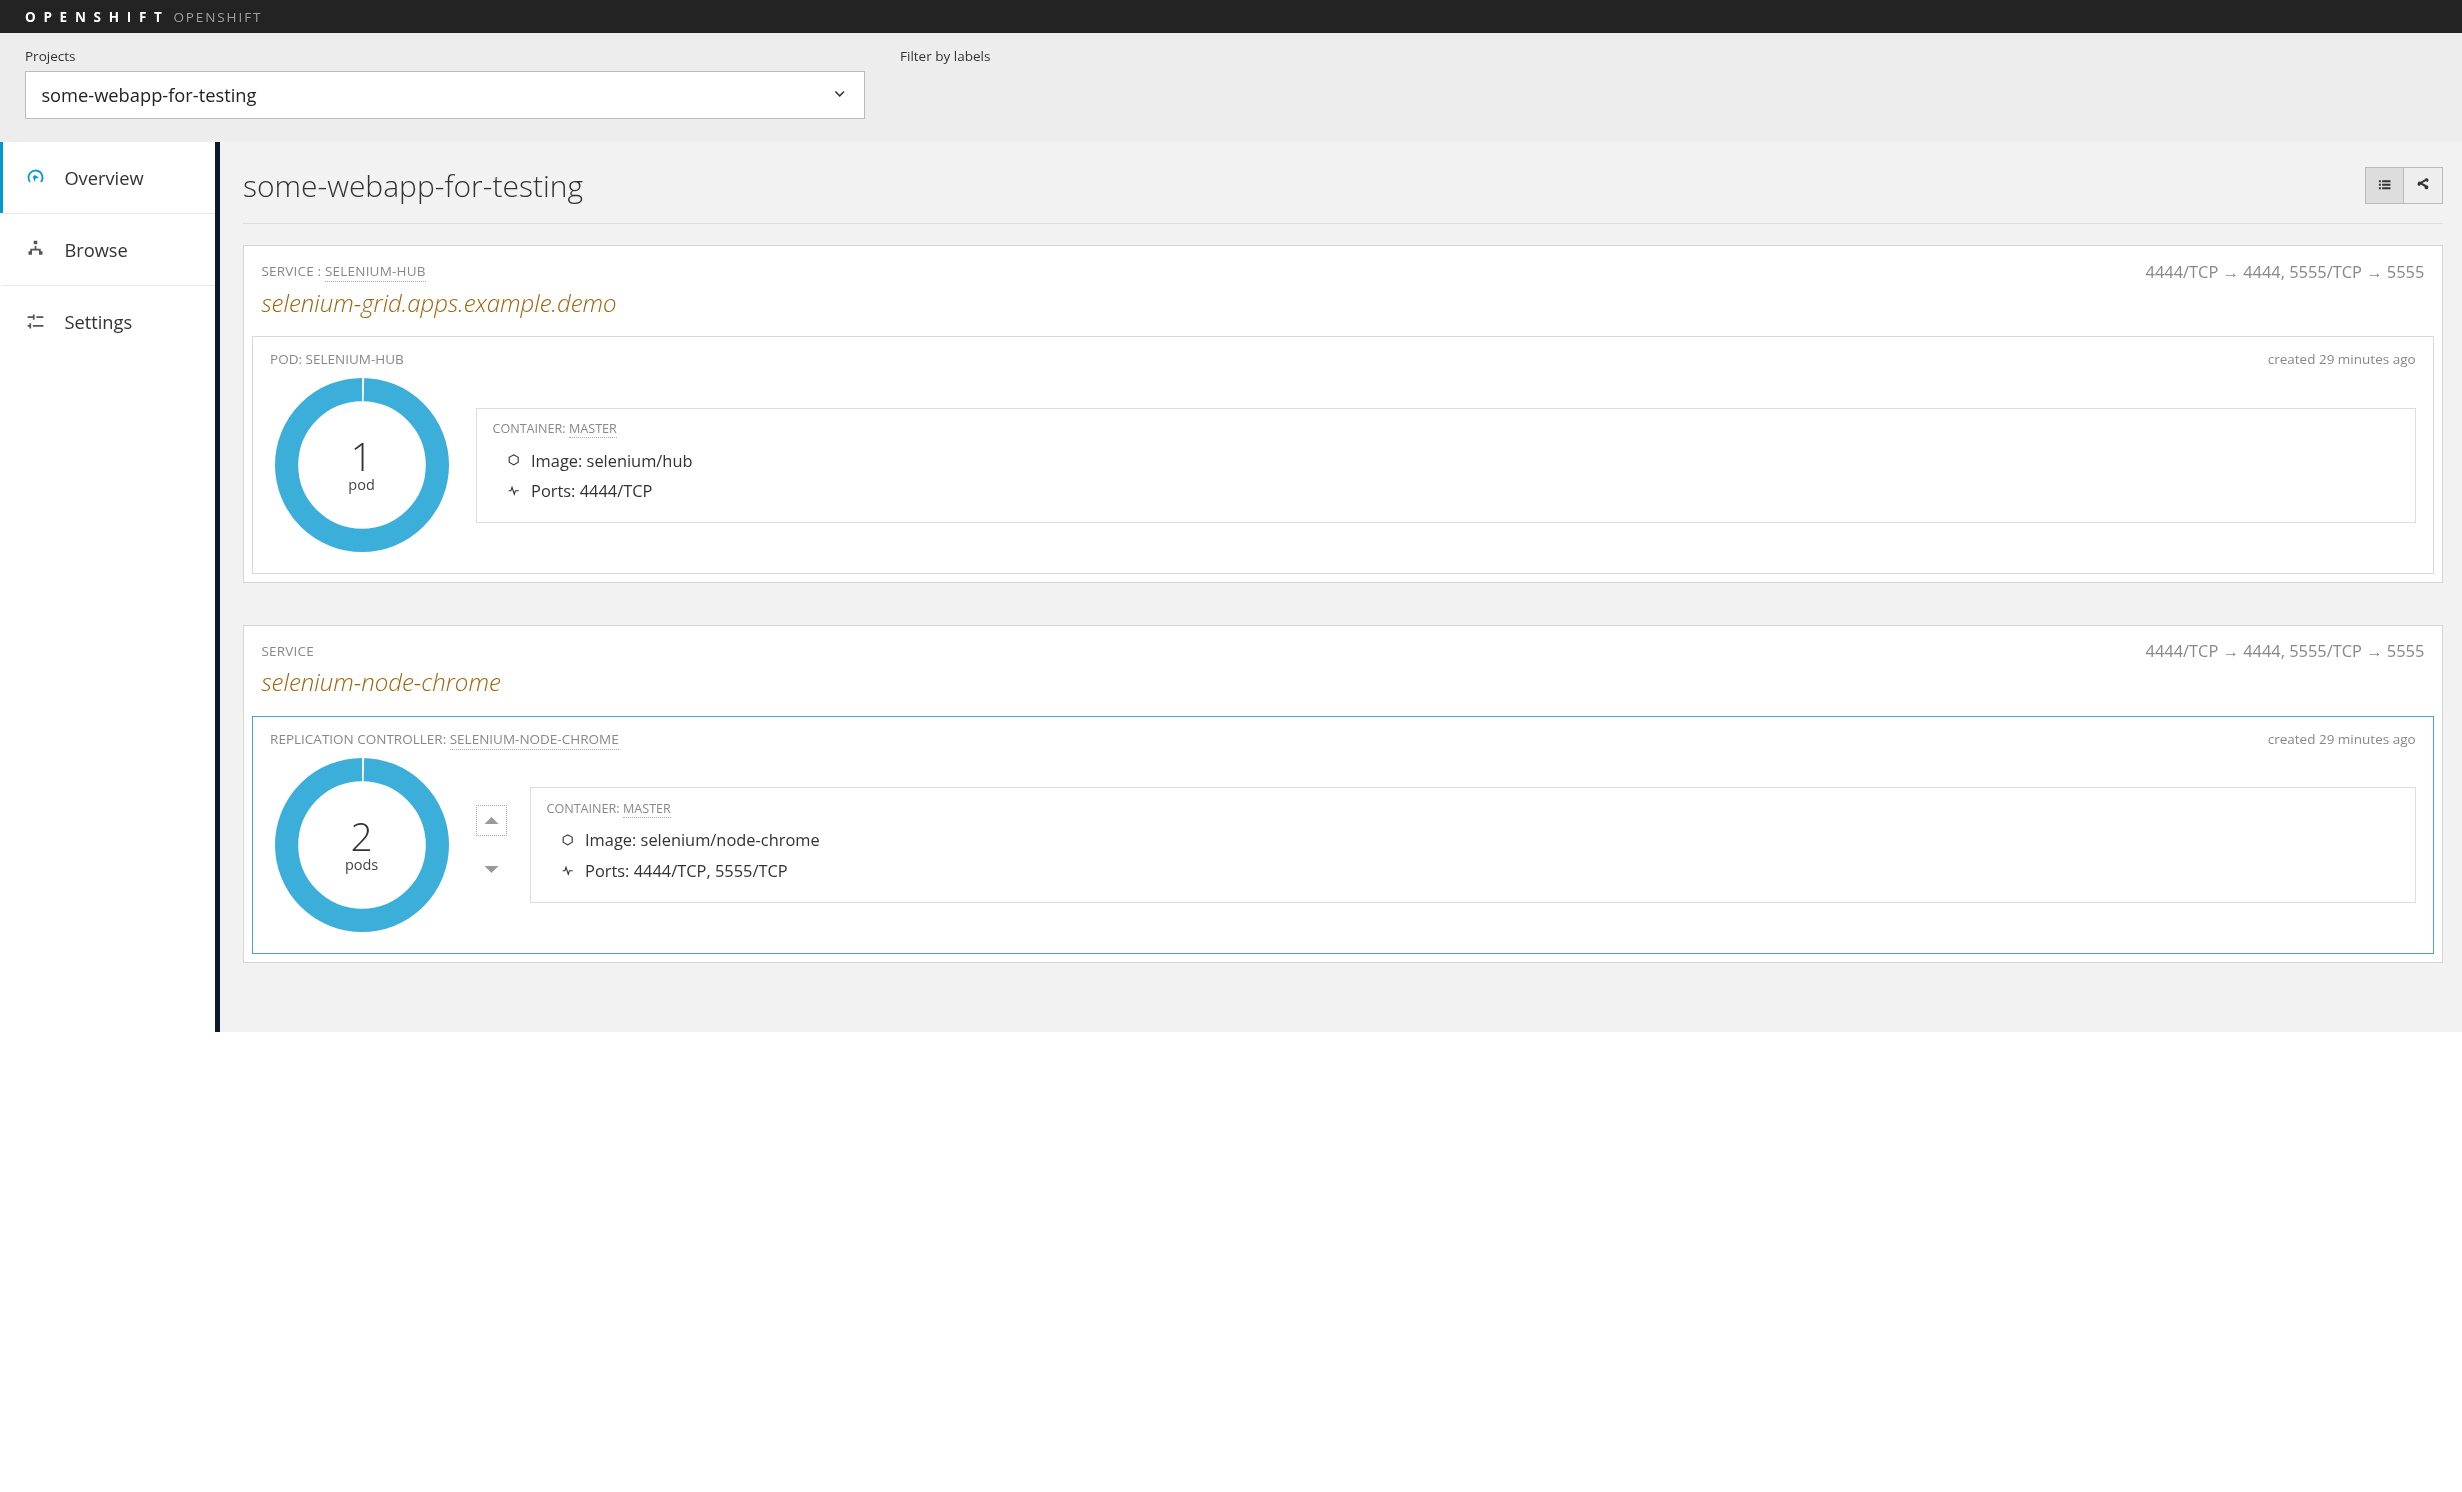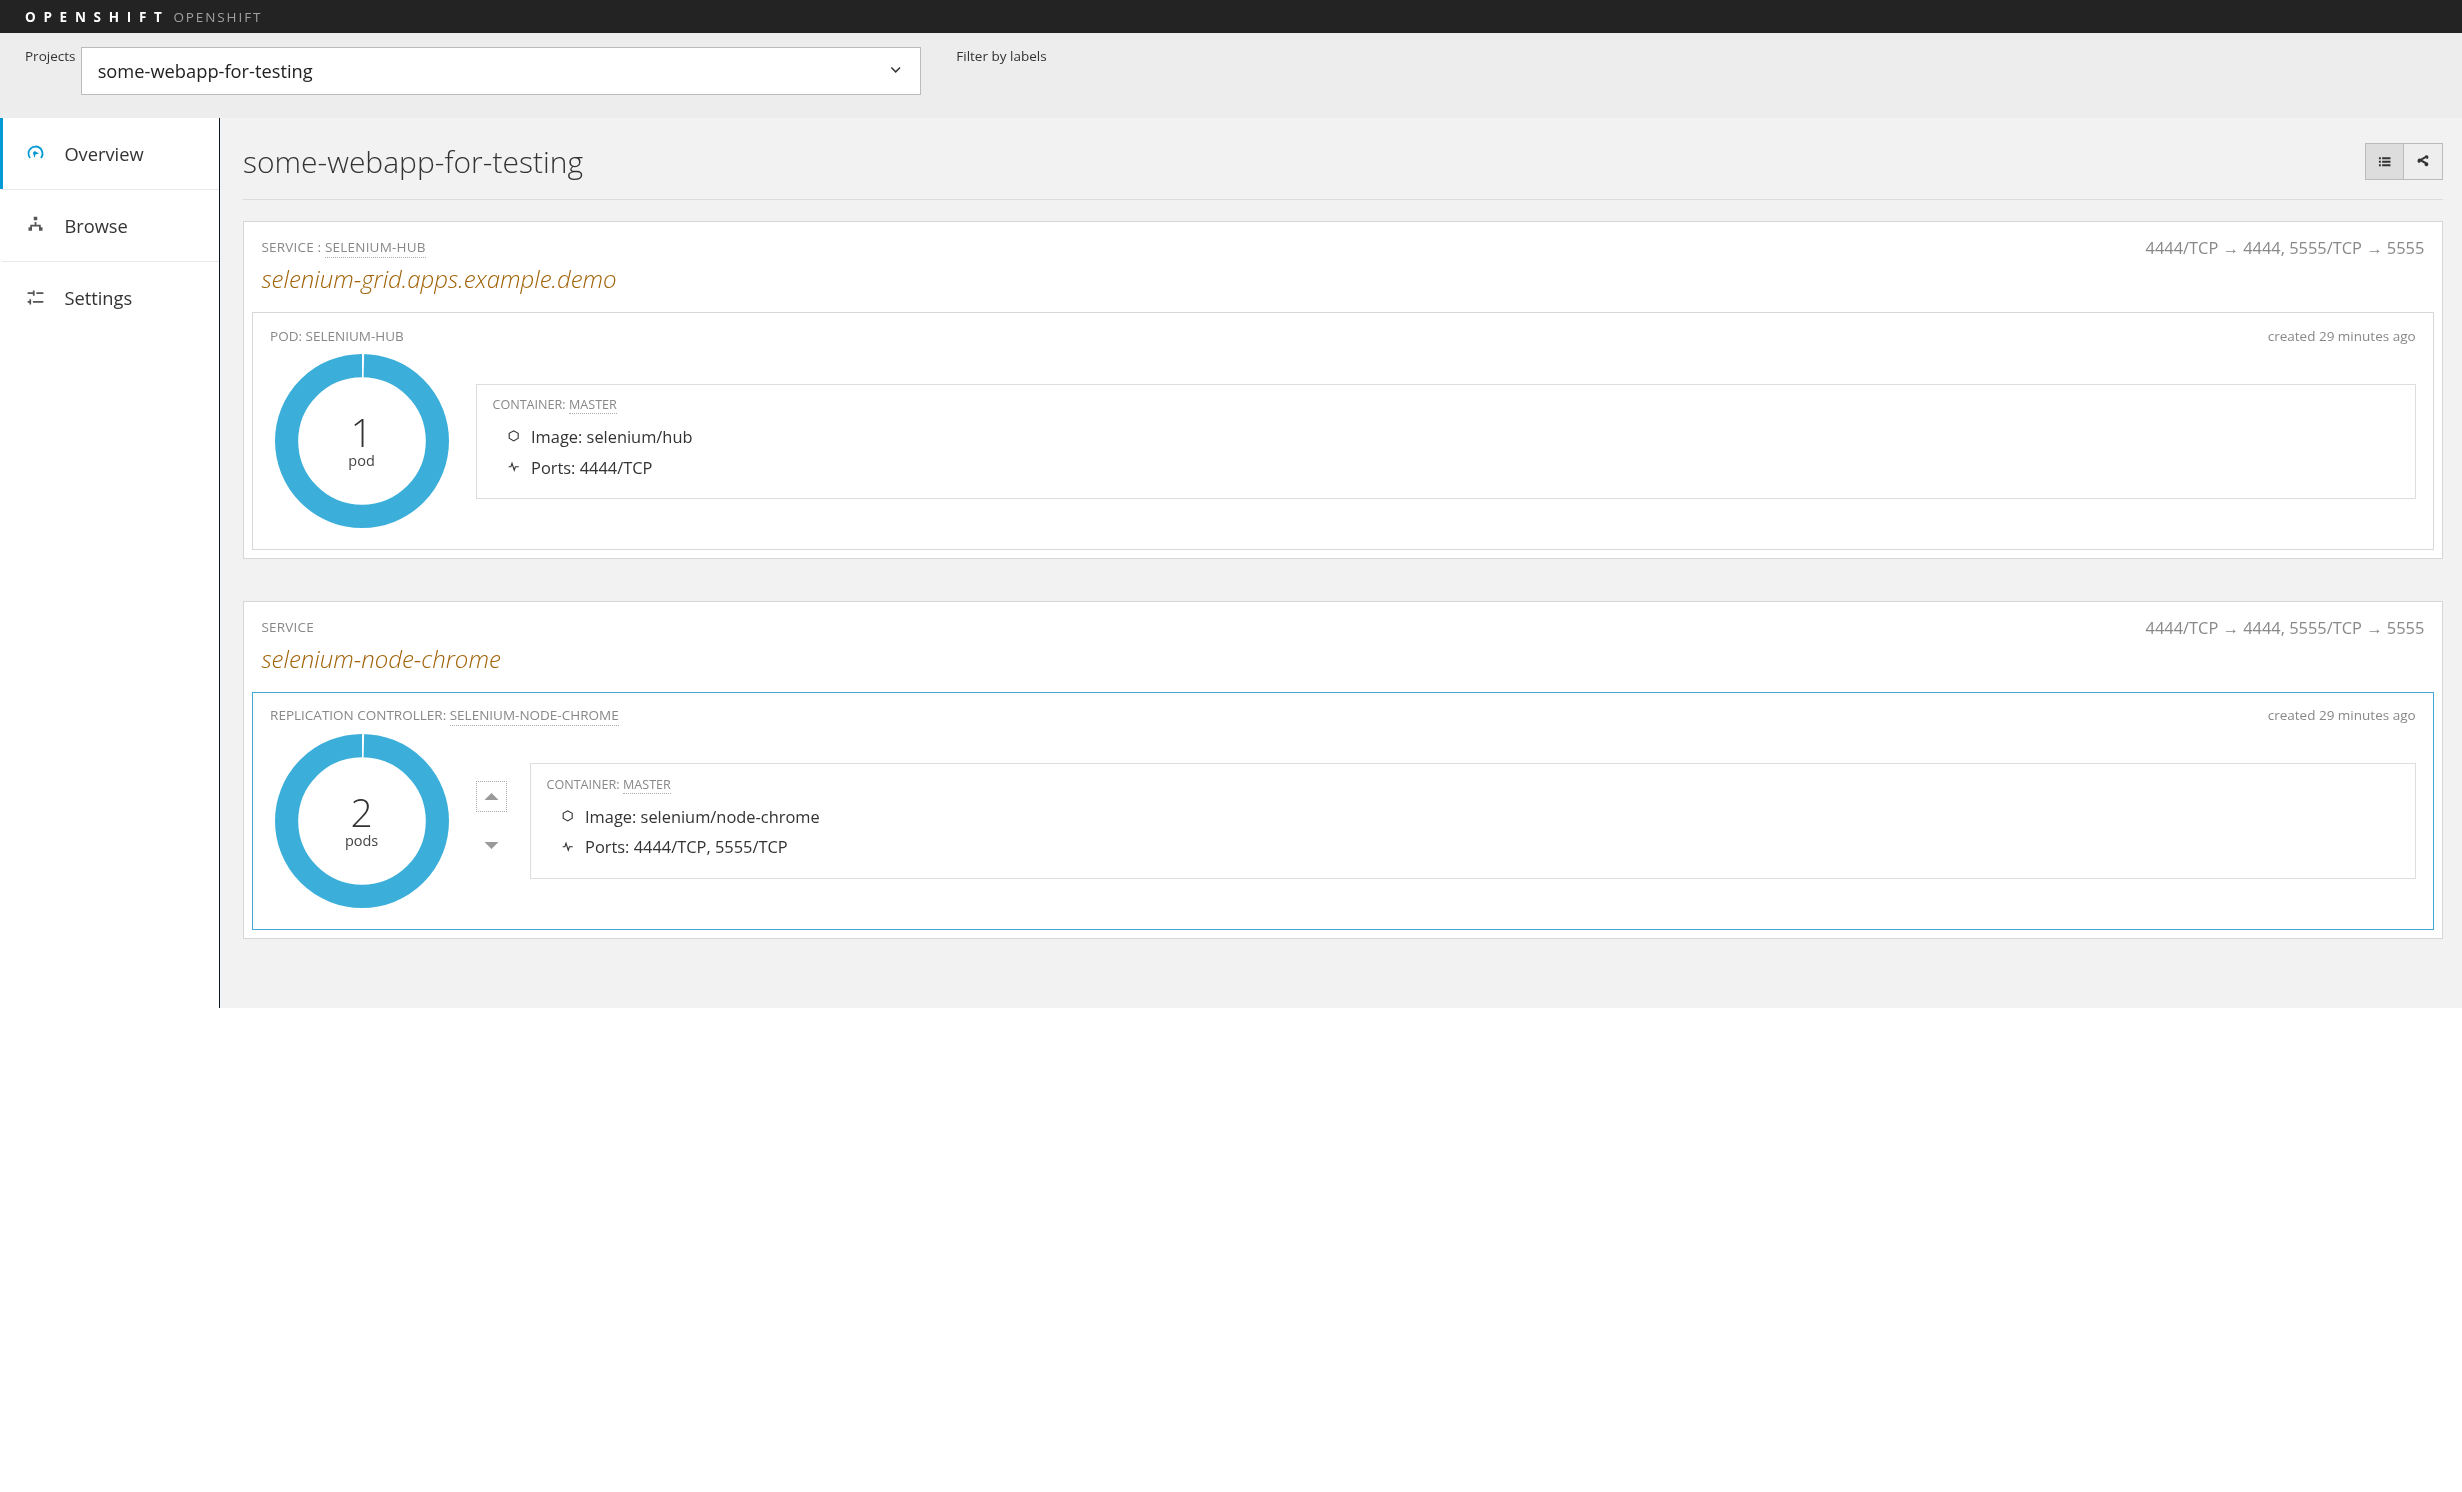--- a/index.html
+++ b/index.html
@@ -3,32 +3,32 @@
 <meta charset="utf-8">
 <style>
 * { box-sizing: border-box; margin: 0; padding: 0; }
 body { font-family: "Open Sans", "Helvetica Neue", Arial, sans-serif; font-size: 13.5px; color: #333; background: #fff; }
 
 .top-bar { background: #232323; color: #ccc; padding: 7.7px 25px; font-size: 13.5px; display: flex; align-items: center; }
 .top-bar .brand-strong { font-weight: 700; letter-spacing: 7.7px; color: #fff; }
 .top-bar .brand-sub { letter-spacing: 1.9px; color: #a0a0a0; margin-left: 3.9px; }
 
 .filter-row { background: #ededed; padding: 13.5px 25px 23px 25px; display: flex; gap: 35px; }
-.filter-col { display: flex; flex-direction: row; gap: 5.8px; }
+.filter-col { display: flex; flex-direction: column; gap: 5.8px; }
 .filter-col label { font-size: 13.5px; color: #333; }
 .project-select { position: relative; }
 .project-select-input { width: 840px; height: 48px; border: 1px solid #bbb; background: #fff; padding: 0 15.4px; font-size: 18.3px; color: #222; display: flex; align-items: center; justify-content: space-between; cursor: pointer; }
 .chev { width: 17.4px; height: 17.4px; }
 .label-filter { display: flex; gap: 5.8px; }
 .label-input { width: 319px; height: 48px; border: 1px solid #bbb; padding: 0 13.5px; font-size: 17.4px; color: #666; }
 .label-input::placeholder { color: #888; }
 .add-btn { height: 48px; padding: 0 17.4px; background: #eee; border: 1px solid #ccc; color: #555; font-size: 17.4px; cursor: pointer; }
 
 .body-wrap { display: flex; }
-.sidebar { width: 220px; border-right: 1px solid #0f172a; background: #fff; }
+.sidebar { width: 220px; border-right: 5px solid #0f172a; background: #fff; }
 .side-item { display: flex; align-items: center; gap: 17.4px; padding: 23px 21px; border-top: 1px solid #e8e8e8; font-size: 18.3px; color: #333; cursor: pointer; border-left: 3.9px solid transparent; }
 .side-item.active { border-left: 3.9px solid #0099d3; border-top: none; }
 .side-item.active .side-icon svg path, .side-item.active .side-icon svg circle { fill: #0099d3; }
 .side-icon { width: 23px; height: 23px; display: flex; align-items: center; justify-content: center; }
 .side-icon svg { width: 21px; height: 21px; fill: #555; }
 
 .main { flex: 1; background: #f2f2f2; padding: 23px 19.3px 27px 23px; }
 .page-head { display: flex; align-items: center; justify-content: space-between; border-bottom: 1px solid #ddd; padding-bottom: 17.4px; margin-bottom: 21px; }
 .page-title { font-size: 30px; font-weight: 300; color: #333; }
 .page-actions { display: flex; }

